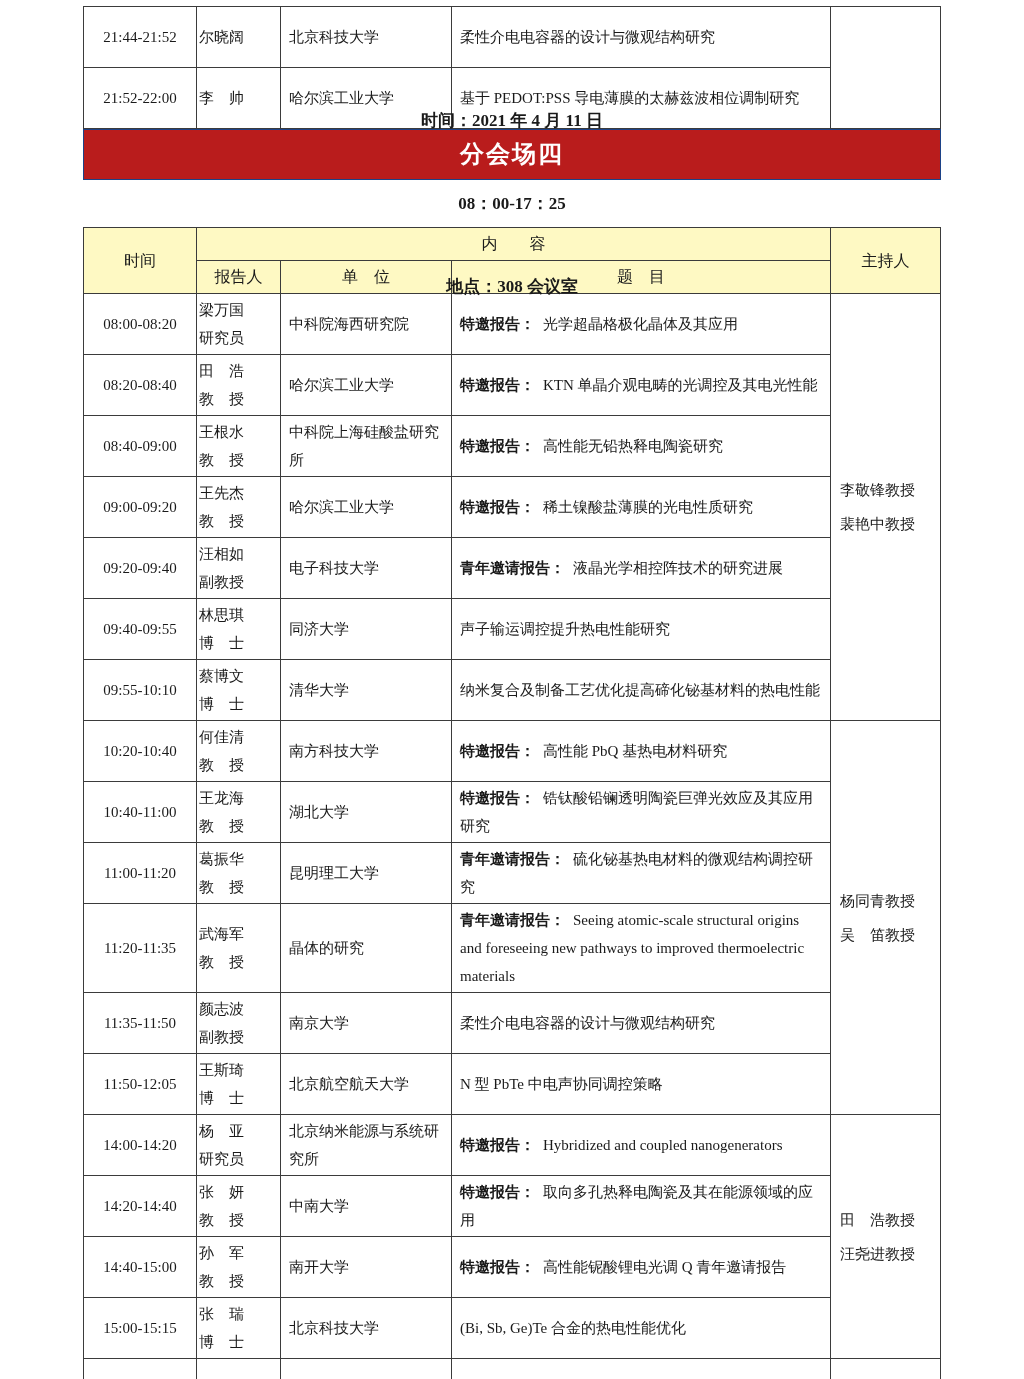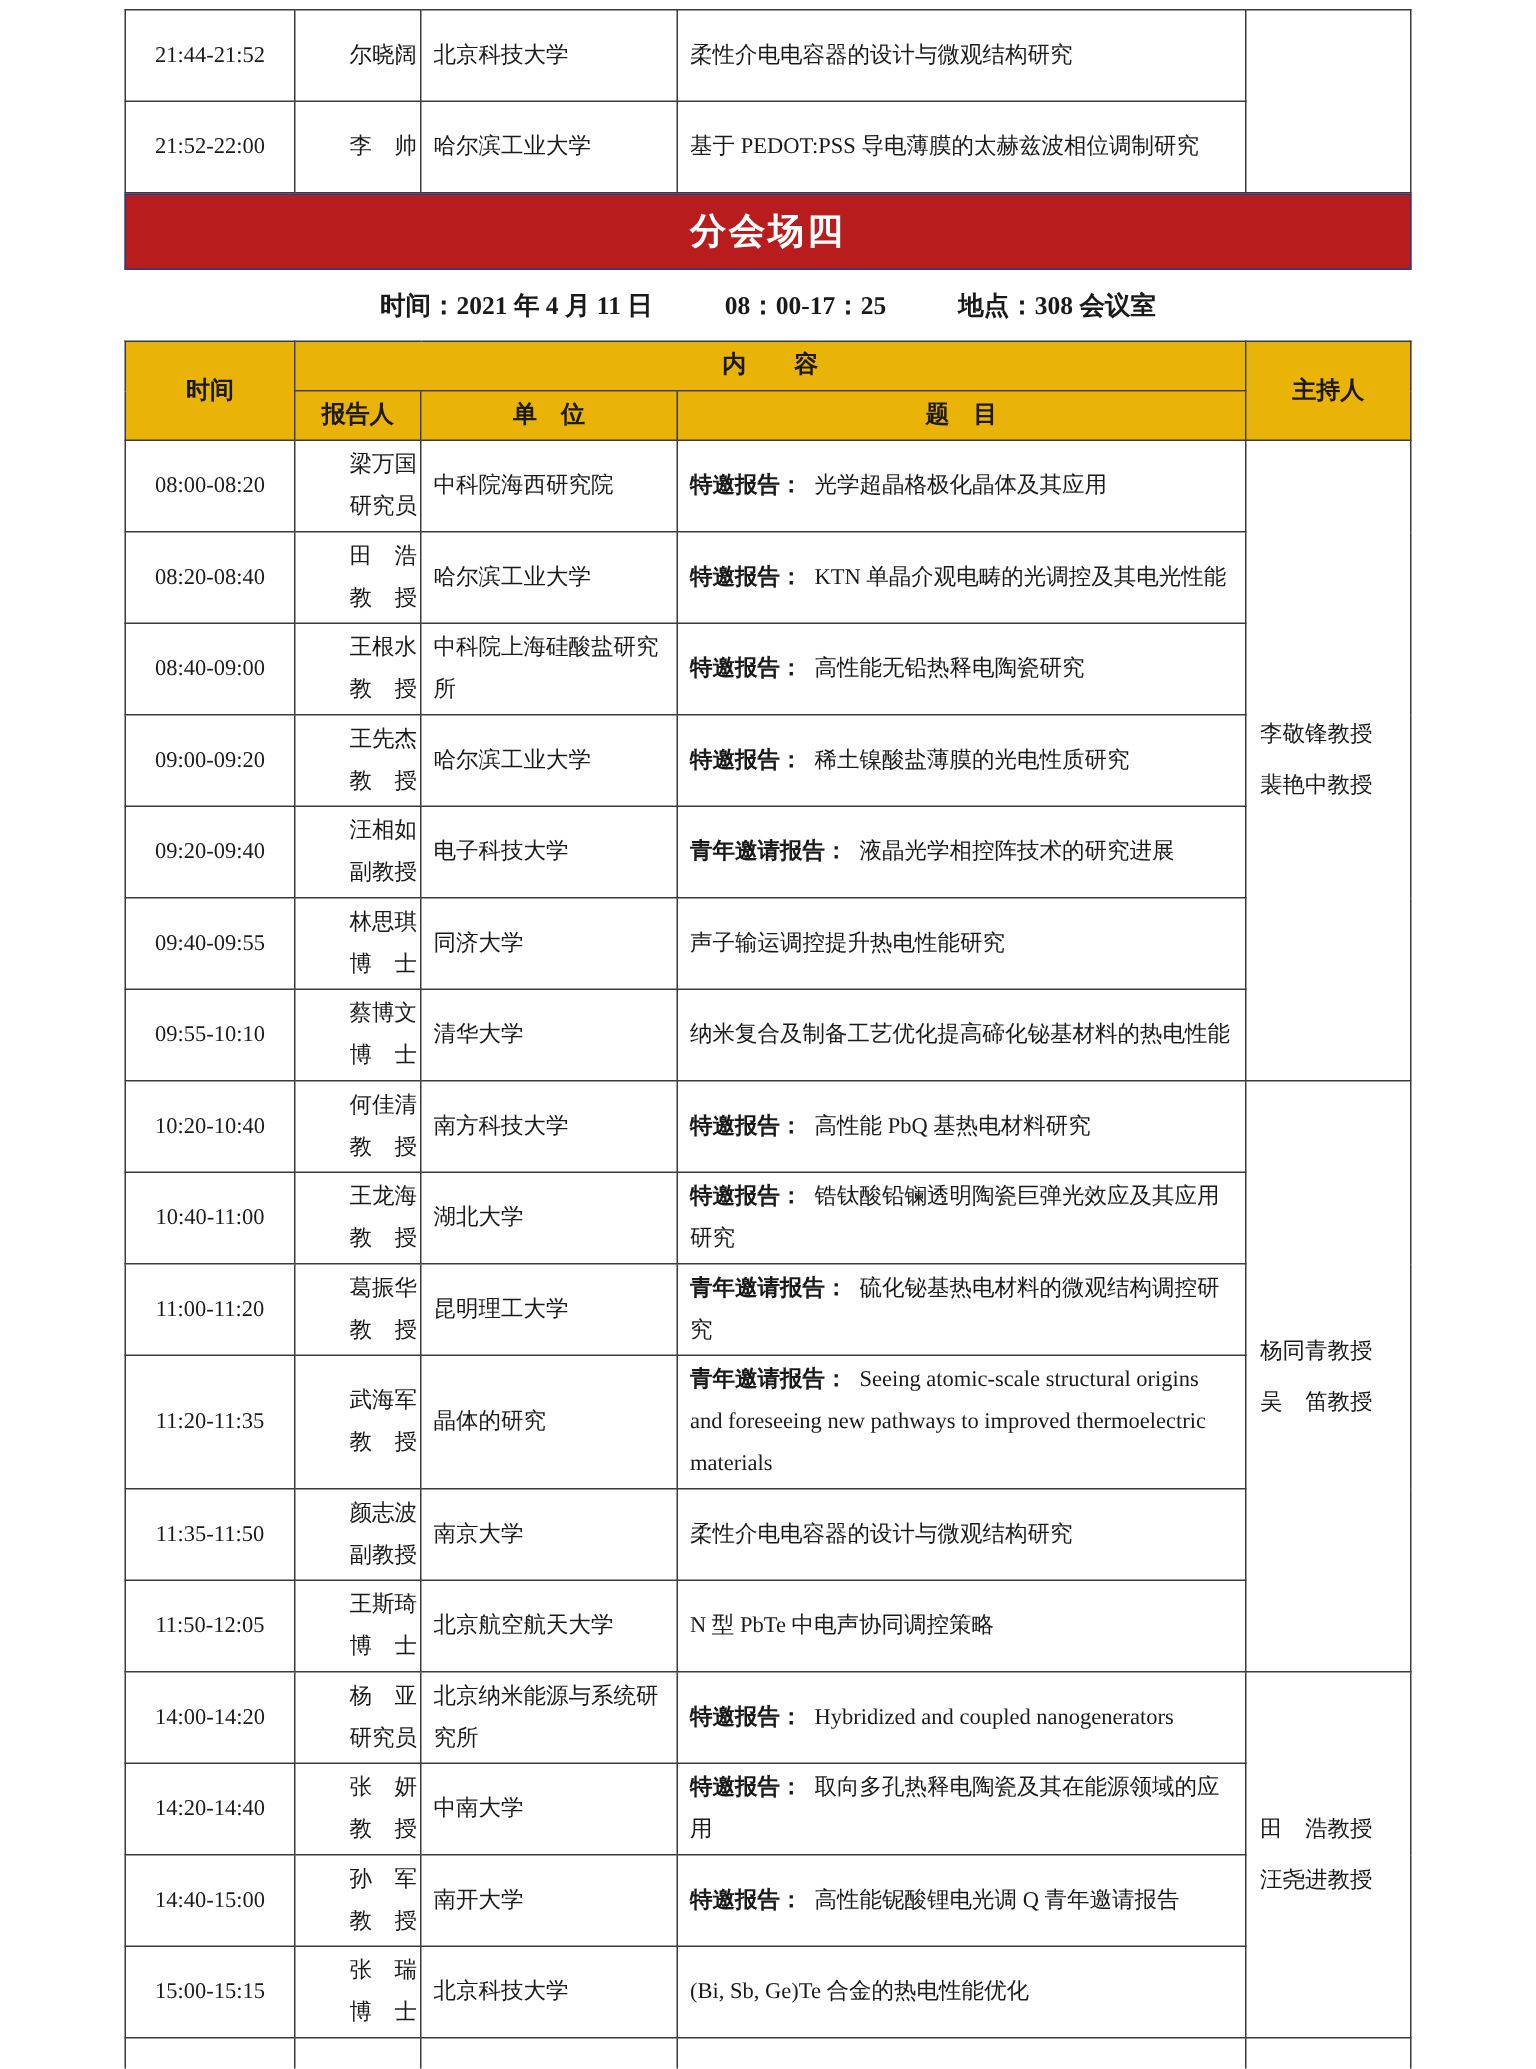--- a/index.html
+++ b/index.html
@@ -9,35 +9,35 @@
   table{border-collapse:collapse;width:858px;table-layout:fixed;}
   td{border:1px solid #3b3b3b;vertical-align:middle;padding:2px 6px;
      font-size:15px;line-height:28px;word-break:break-word;}
   col.c-time{width:113px;}
   col.c-speaker{width:84px;}
   col.c-org{width:171px;}
   col.c-title{width:379px;}
   col.c-chair{width:110px;}
   td.time{text-align:center;font-family:"Liberation Serif","DejaVu Serif",serif;
           font-size:15px;}
-  td.speaker{text-align:right;padding:2px 2px;}
+  td.speaker{text-align:left;padding:2px 2px;}
   td.org{text-align:left;padding-left:8px;}
   td.title{text-align:left;padding-left:8px;
            font-family:"Liberation Serif","Liberation Sans",serif;}
   td.title .tag{font-weight:bold;margin-right:8px;
                 font-family:"Liberation Sans",sans-serif;}
   td.chair{text-align:left;padding-left:9px;line-height:34px;margin-top:28px;}
   tr.datarow td{height:56px;}
   .banner{background:#b91c1c;color:#ffffff;text-align:center;
           font-size:24px;font-weight:bold;letter-spacing:2px;
           padding:8px 0 9px 0;border:1px solid #1C4287;}
   .session-info{height:47px;display:flex;align-items:center;justify-content:center;
-                font-weight:bold;font-size:17px;gap:48px;
-                font-family:"Liberation Serif","Liberation Sans",serif;}
-  td.hcell{background:#eab308;text-align:center;font-weight:bold;
+                font-weight:bold;font-size:17px;gap:60px;
+                font-family:"Liberation Serif","Liberation Sans",serif;flex-direction:column;}
+  td.hcell{background:#fef9c3;text-align:center;font-weight:normal;
            font-size:16px;height:30px;padding:1px 4px;}
   .prelude td{height:56px;}
 </style>
 </head>
 <body>
 
 <div class="sheet">
 
   <table class="prelude">
     <colgroup>

